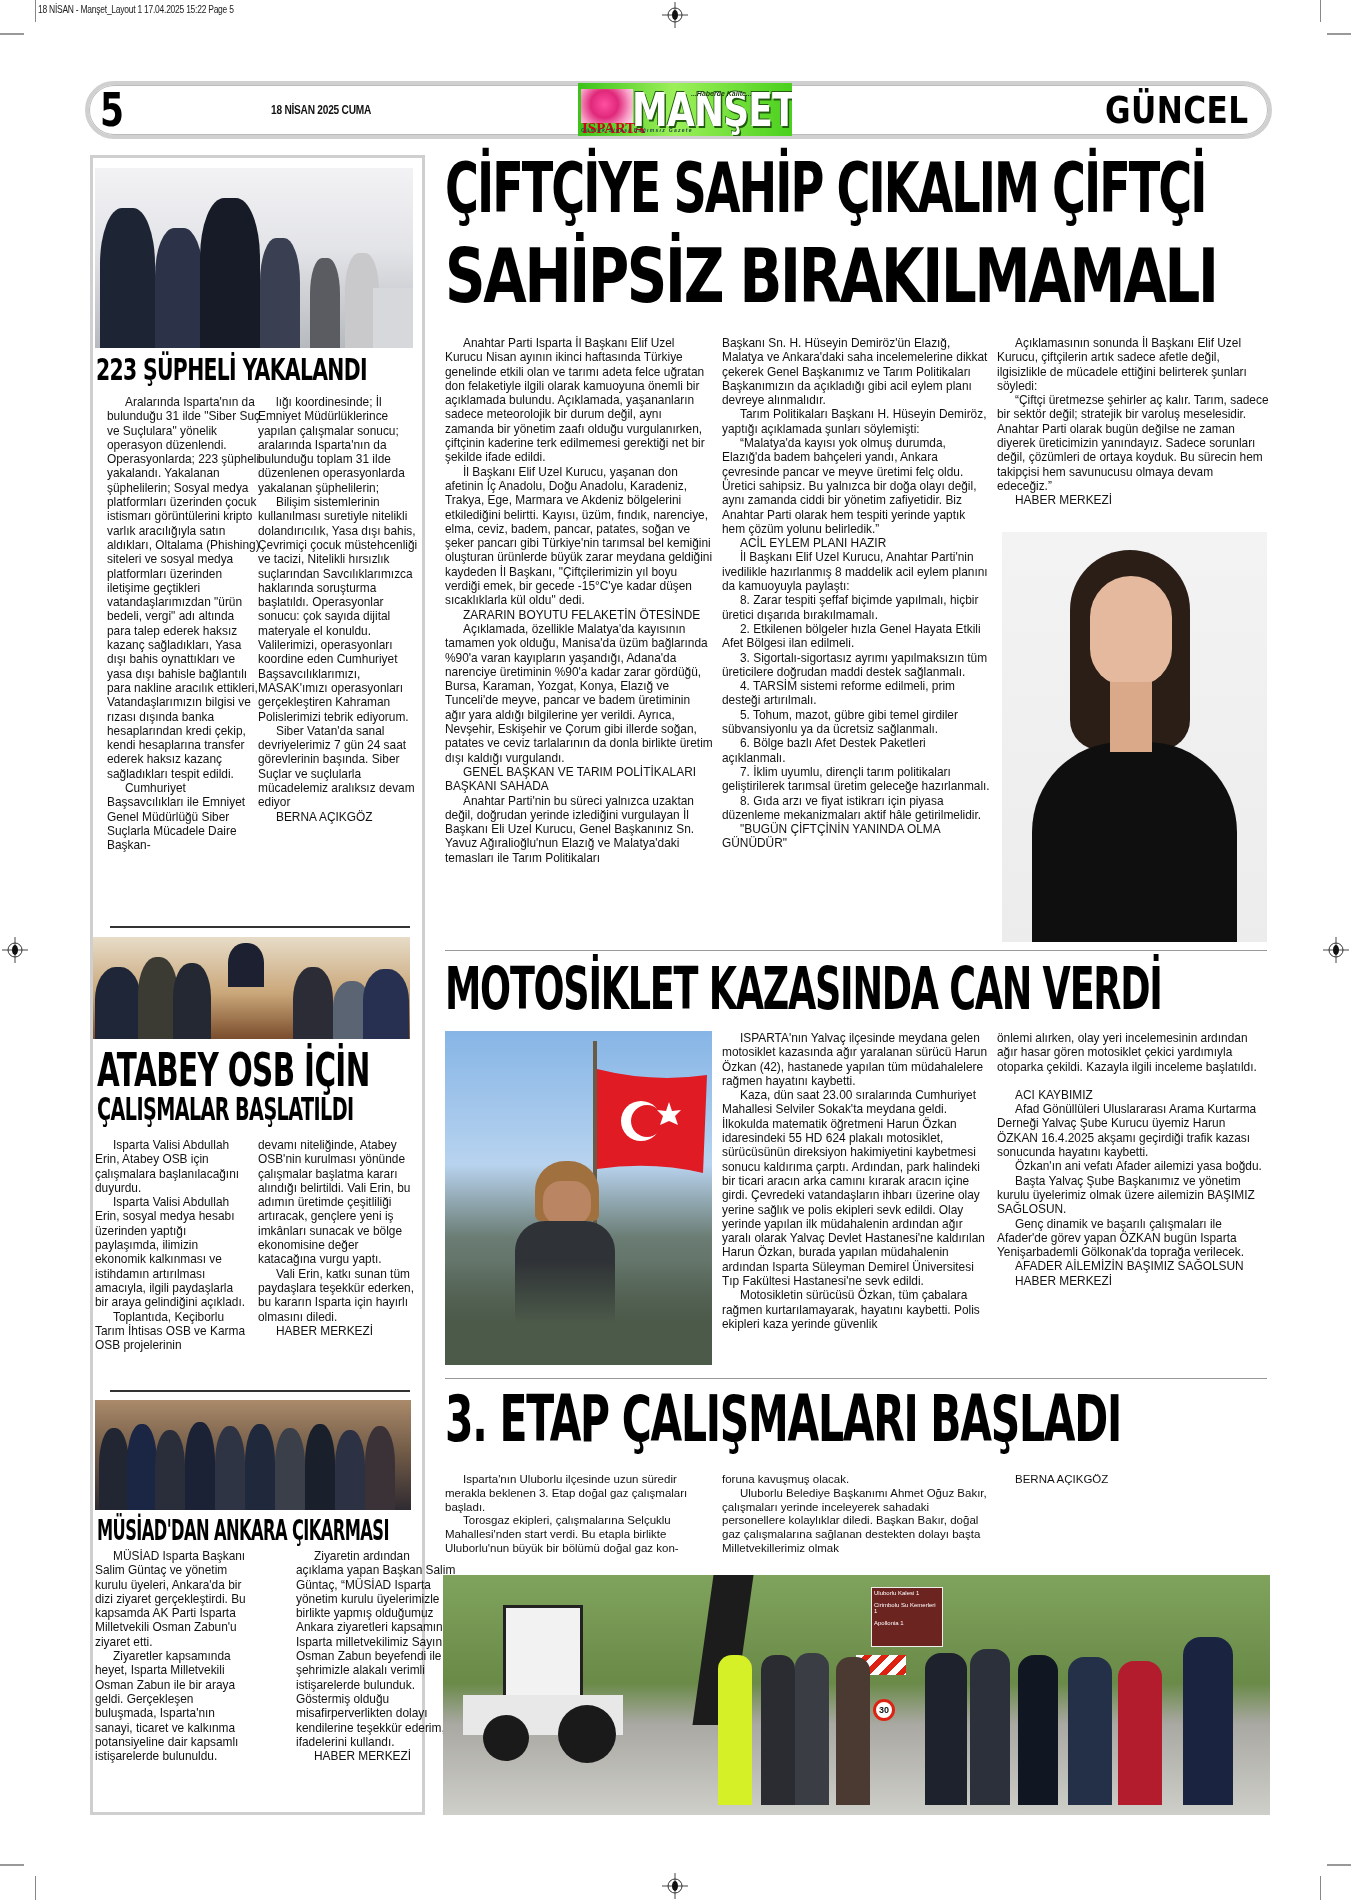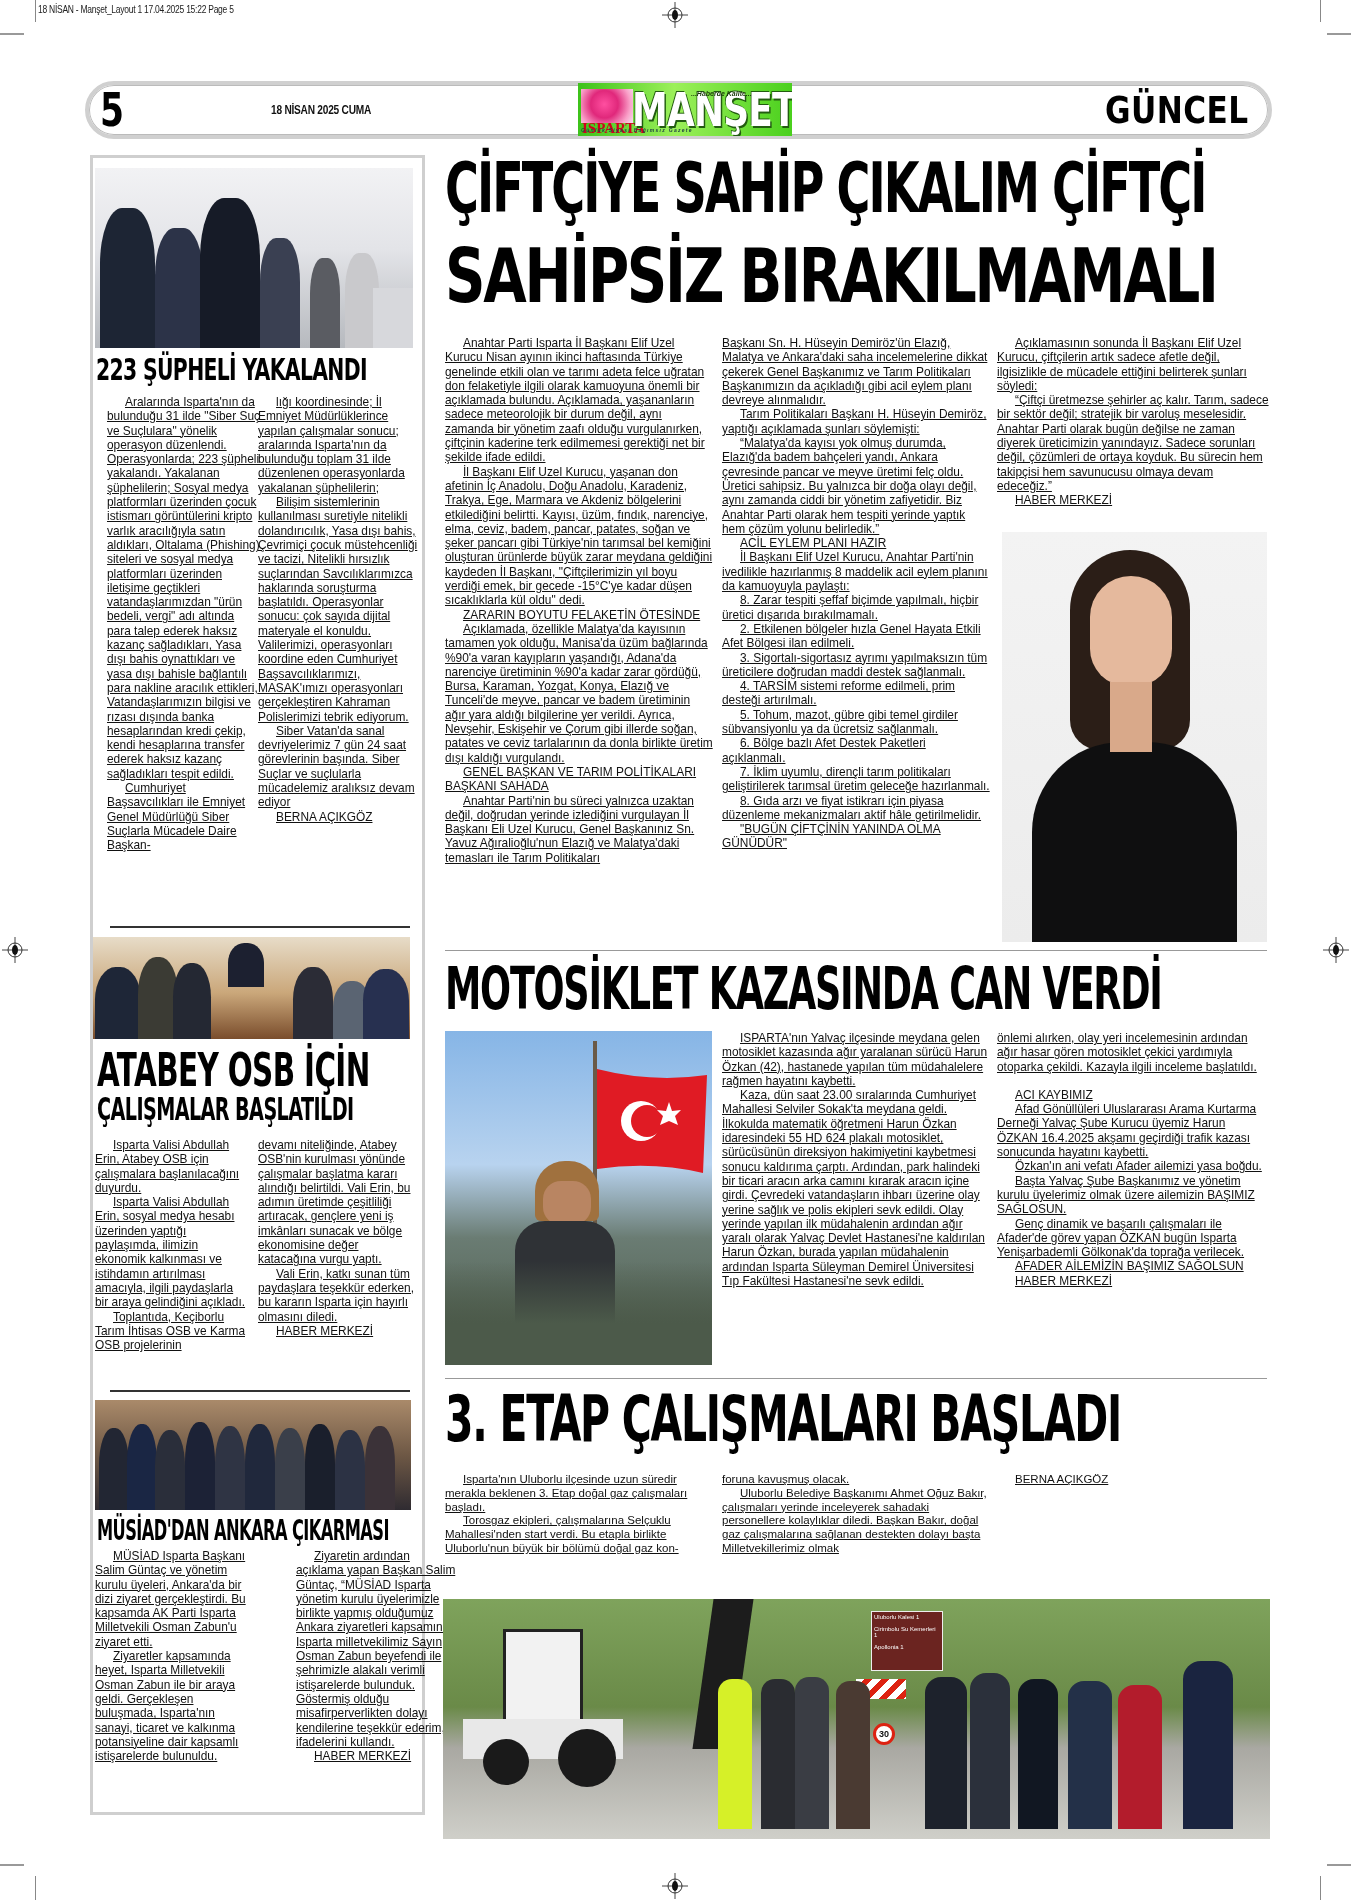--- a/index.html
+++ b/index.html
@@ -19,34 +19,34 @@
   .logo-isparta { position: absolute; left: 4px; top: 37px; font-family: "Liberation Serif", serif; font-weight: bold; font-size: 15px; color: #d2001e; }
   .logo-title { position: absolute; left: 54px; top: 3px; font-family: "DejaVu Sans", sans-serif; font-weight: bold; font-size: 46px; line-height: 48px; color: #fff; text-shadow: 2px 2px 0 #225c10, -1px -1px 0 #225c10; transform: scaleX(0.78); transform-origin: left top; letter-spacing: -1px; }
   .logo-tag { position: absolute; left: 113px; top: 7px; font-size: 7px; font-style: italic; font-weight: bold; color: #1a3a0a; }
   .logo-motto { position: absolute; left: 3px; top: 44px; font-size: 5px; font-style: italic; font-weight: bold; color: #244; letter-spacing: 1.3px; }
   .section-name { position: absolute; left: 1105px; top: 88px; font-family: "DejaVu Sans", sans-serif; font-weight: bold; font-size: 38px; line-height: 44px; transform: scaleX(0.82); transform-origin: left top; color: #000; letter-spacing: 0.5px; }
 
   .sidebar-box { position: absolute; left: 90px; top: 155px; width: 335px; height: 1660px; border: 3px solid #cfcfcf; }
   .photo { position: absolute; overflow: hidden; }
   .headline { position: absolute; font-family: "DejaVu Sans", sans-serif; font-weight: bold; color: #000; white-space: nowrap; transform-origin: left top; letter-spacing: -1px; }
   .txt { position: absolute; font-family: "Liberation Sans", sans-serif; font-size: 11.9px; line-height: 14.3px; color: #111; }
-  .txt p { text-indent: 18px; text-decoration: underline; }
+  .txt p { text-indent: 18px; }
   .txt p.sig { text-indent: 18px; }
   .rule { position: absolute; height: 2px; background: #333; }
 
   
   .ph-police { background: linear-gradient(180deg, #f2f2f4 0%, #e3e4e8 45%, #b6b9be 100%); }
   .ph-police .fig { position: absolute; bottom: 0; border-radius: 40% 40% 0 0; }
   .ph-meeting { background: linear-gradient(180deg, #e7dcc8 0%, #caa77a 55%, #7a4d2c 100%); }
   .ph-meeting .fig { position: absolute; bottom: 0; border-radius: 45% 45% 0 0; }
   .ph-musiad { background: linear-gradient(180deg, #aa8a6a 0%, #6e5845 50%, #2f2b31 100%); }
   .ph-musiad .fig { position: absolute; bottom: 0; border-radius: 45% 45% 0 0; }
   .ph-portrait { background: linear-gradient(180deg, #f3f3f3 0%, #ececec 100%); }
   .ph-moto { background: linear-gradient(180deg, #86b5e6 0%, #b8d3ef 40%, #6a7c73 62%, #4c5a4a 100%); }
-  .ph-etap { background: linear-gradient(180deg, #7fa35c 0%, #6a8a48 45%, #a9a8a2 62%, #cfcfc9 100%); margin-top: 24px; }
+  .ph-etap { background: linear-gradient(180deg, #7fa35c 0%, #6a8a48 45%, #a9a8a2 62%, #cfcfc9 100%); }
 </style>
 </head>
 <body>
 
 <div class="slug">18 NİSAN - Manşet_Layout 1  17.04.2025  15:22  Page 5</div>
 <div class="crop-v" style="left:35px; top:0; height:22px;"></div>
 <div class="crop-v" style="left:1320px; top:0; height:22px;"></div>
 <div class="crop-h" style="left:0; top:33px; width:24px;"></div>
 <div class="crop-h" style="left:1327px; top:33px; width:24px;"></div>
 <div class="crop-h" style="left:0; top:1864px; width:24px;"></div>
@@ -211,20 +211,21 @@
     <polygon points="72,52 63,56 66,47 60,41 69,42 72,33 75,42 84,41 78,47 81,56" fill="#fff"></polygon>
   </svg>
   <div style="position:absolute; left:90px; top:130px; width:64px; height:60px; background:#a0713e; border-radius:30px 30px 6px 6px;"></div>
   <div style="position:absolute; left:98px; top:150px; width:48px; height:44px; background:#b98562; border-radius:18px;"></div>
   <div style="position:absolute; left:70px; top:190px; width:100px; height:145px; background:#2f3236; border-radius:30px 30px 0 0;"></div>
   <div style="position:absolute; left:0; top:230px; width:267px; height:104px; background:linear-gradient(180deg, rgba(90,100,90,0) 0%, #4c5a4a 60%);"></div>
 </div>
 <div class="txt" style="left:722px; top:1031px; width:268px;">
   <p>ISPARTA'nın Yalvaç ilçesinde meydana gelen motosiklet kazasında ağır yaralanan sürücü Harun Özkan (42), hastanede yapılan tüm müdahalelere rağmen hayatını kaybetti.</p>
   <p>Kaza, dün saat 23.00 sıralarında Cumhuriyet Mahallesi Selviler Sokak'ta meydana geldi. İlkokulda matematik öğretmeni Harun Özkan idaresindeki 55 HD 624 plakalı motosiklet, sürücüsünün direksiyon hakimiyetini kaybetmesi sonucu kaldırıma çarptı. Ardından, park halindeki bir ticari aracın arka camını kırarak aracın içine girdi. Çevredeki vatandaşların ihbarı üzerine olay yerine sağlık ve polis ekipleri sevk edildi. Olay yerinde yapılan ilk müdahalenin ardından ağır yaralı olarak Yalvaç Devlet Hastanesi'ne kaldırılan Harun Özkan, burada yapılan müdahalenin ardından Isparta Süleyman Demirel Üniversitesi Tıp Fakültesi Hastanesi'ne sevk edildi.</p>
+  <p>Motosikletin sürücüsü Özkan, tüm çabalara rağmen kurtarılamayarak, hayatını kaybetti. Polis ekipleri kaza yerinde güvenlik</p>
 </div>
 <div class="txt" style="left:997px; top:1031px; width:272px;">
   <p style="text-indent:0">önlemi alırken, olay yeri incelemesinin ardından ağır hasar gören motosiklet çekici yardımıyla otoparka çekildi. Kazayla ilgili inceleme başlatıldı.</p>
   <p style="height:14px;"></p>
   <p>ACI KAYBIMIZ</p>
   <p>Afad Gönüllüleri Uluslararası Arama Kurtarma Derneği Yalvaç Şube Kurucu üyemiz Harun ÖZKAN 16.4.2025 akşamı geçirdiği trafik kazası sonucunda hayatını kaybetti.</p>
   <p>Özkan'ın ani vefatı Afader ailemizi yasa boğdu.</p>
   <p>Başta Yalvaç Şube Başkanımız ve yönetim kurulu üyelerimiz olmak üzere ailemizin BAŞIMIZ SAĞLOSUN.</p>
   <p>Genç dinamik ve başarılı çalışmaları ile Afader'de görev yapan ÖZKAN bugün Isparta Yenişarbademli Gölkonak'da toprağa verilecek.</p>
   <p>AFADER AİLEMİZİN BAŞIMIZ SAĞOLSUN</p>

